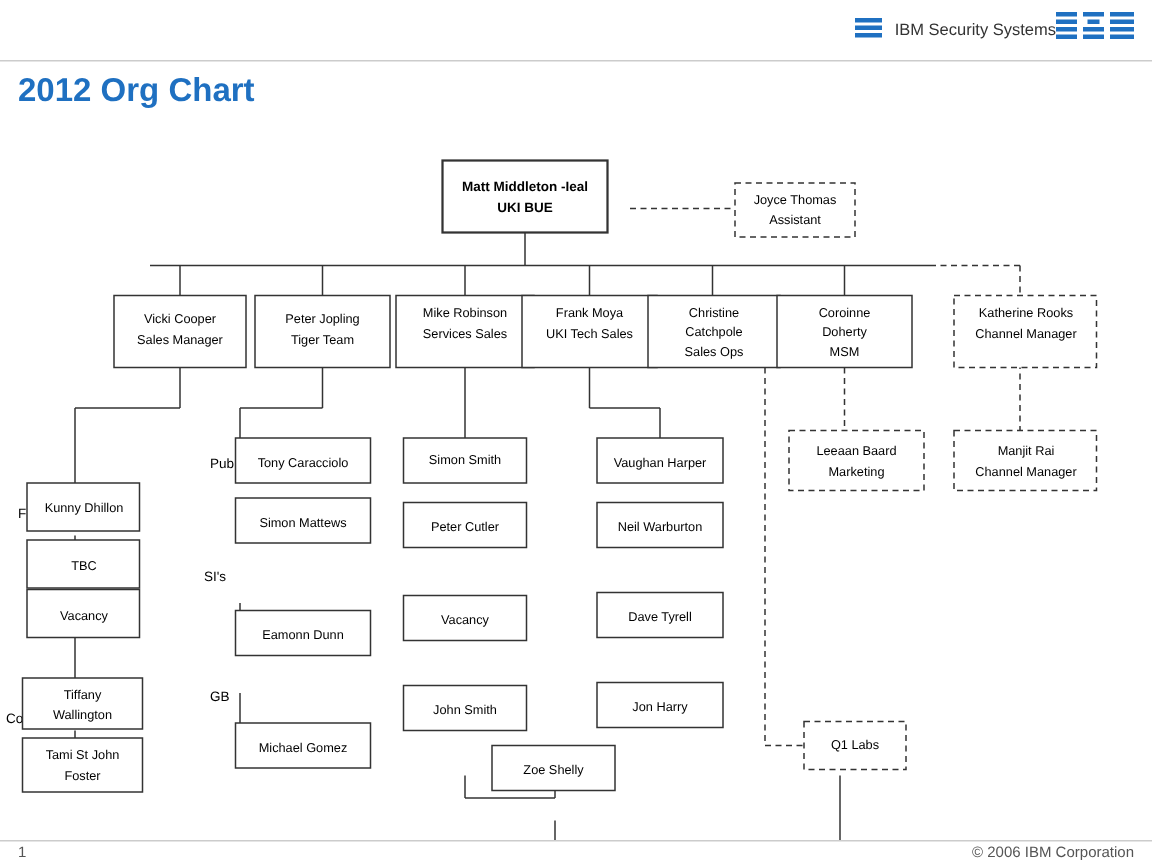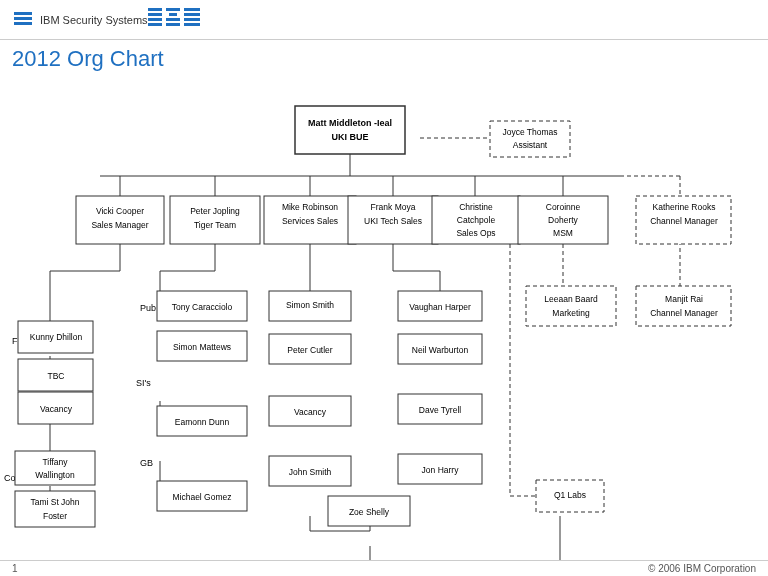--- a/index.html
+++ b/index.html
@@ -6,21 +6,21 @@
     body {
       font-family: Arial, sans-serif;
       background: #fff;
       width: 768px;
       height: 576px;
       overflow: hidden;
       position: relative;
     }
     .header {
       display: flex;
-      justify-content: flex-start;
+      justify-content: flex-end;
       align-items: center;
       padding: 6px 12px;
       border-bottom: 1px solid #ccc;
     }
     .header-left {
       display: flex;
       align-items: center;
       gap: 6px;
     }
     .ibm-logo-small {
@@ -34,21 +34,21 @@
     }
     .ibm-logo-big {
       font-size: 20px;
       font-weight: 900;
       color: #1f70c1;
       letter-spacing: 2px;
     }
     .page-title {
       font-size: 22px;
       color: #1f70c1;
-      font-weight: 400;
+      font-weight: 700;
       padding: 6px 12px 4px;
     }
     .chart-area {
       position: relative;
       width: 764px;
       height: 496px;
       overflow: hidden;
     }
     svg.org-chart {
       position: absolute;

